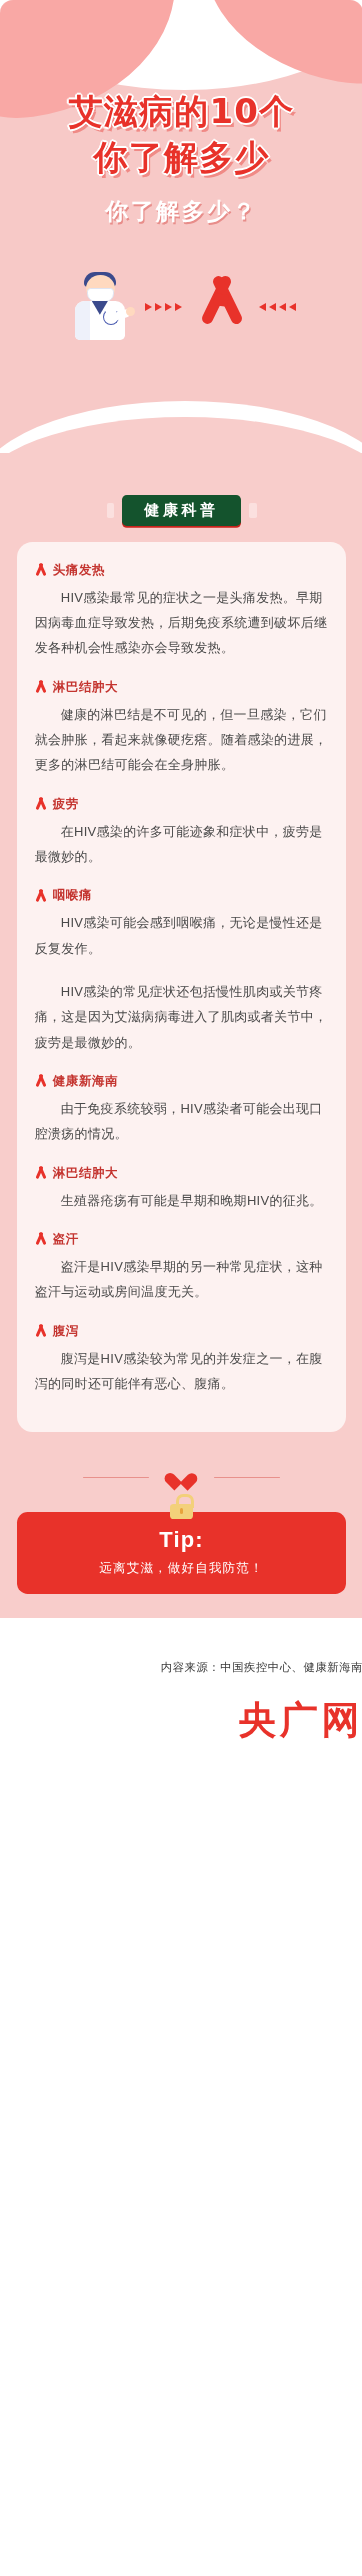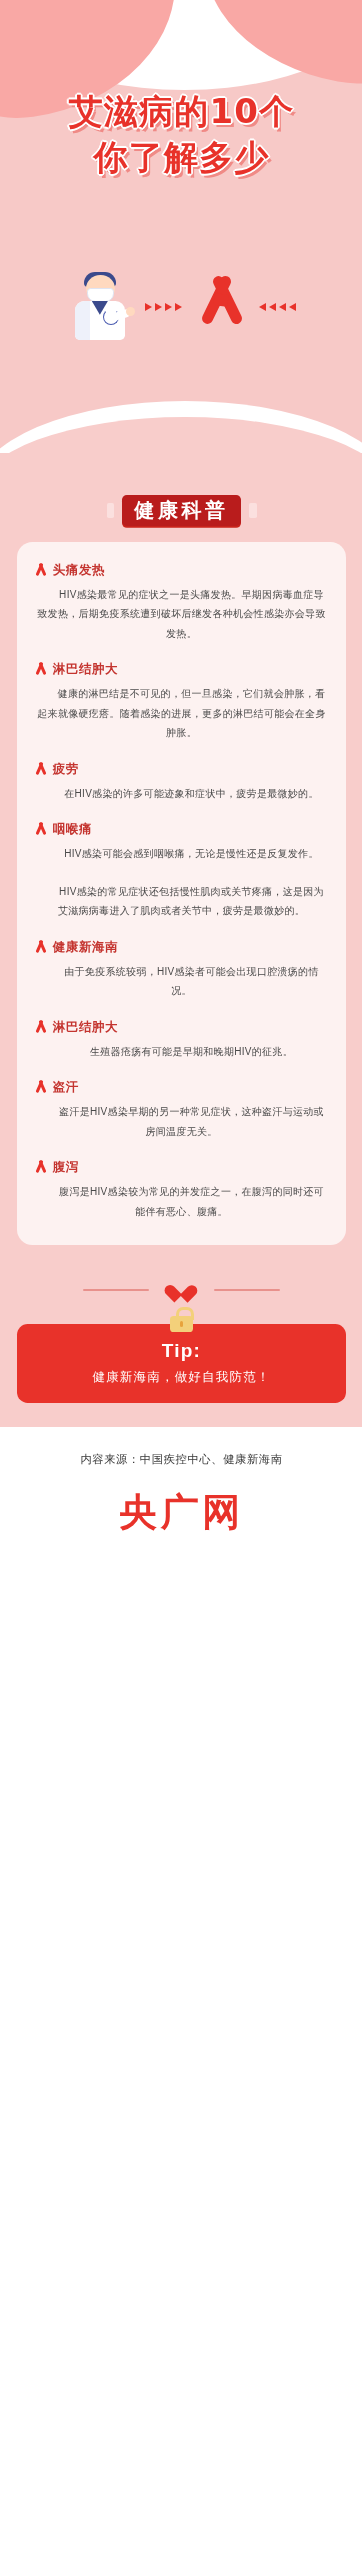--- a/index.html
+++ b/index.html
@@ -8,20 +8,21 @@
     background:#ffffff;
     font-family:"Liberation Sans","DejaVu Sans",sans-serif;
     -webkit-font-smoothing:antialiased;
   }
   .page{
     position:relative;
     width:363px;
     min-height:2576px;
     background:#ffffff;
     overflow:hidden;
+    border-radius:13px;
   }
 
   
   .header{
     position:relative;
     width:363px;
     height:453px;
     background:#f7c9c7;
     overflow:hidden;
   }
@@ -173,25 +174,25 @@
     width:418px;height:78px;
     background:#f8cdcb;
     border-radius:50% 50% 0 0 / 100% 100% 0 0;
   }
 
   .section-tag{
     position:relative;
     margin:0 auto 15.5px auto;
     width:119px;
     height:31px;
-    background:#b91c1c;
+    background:#14532d;
     border-radius:4.8px;
     display:flex;align-items:center;justify-content:center;
     color:#ffffff;
-    font-size:20px;
+    font-size:15px;
     font-weight:bold;
     letter-spacing:3.6px;
     box-shadow:0 1.8px 0 #c9231c;
   }
   .section-tag:before,.section-tag:after{
     content:"";
     position:absolute;top:8.4px;
     width:7.2px;height:14.3px;background:#fbe0df;border-radius:1.8px;
   }
   .section-tag:before{ left:-15.5px; }
@@ -199,21 +200,21 @@
 
   .card{
     position:relative;
     margin:0 16.7px;
     background:#fdf2f1;
     border-radius:15.5px;
     padding:20px 18px 24px 18px;
     box-sizing:border-box;
   }
 
-  .item{ margin-bottom:18px;text-align:center; }
+  .item{ margin-bottom:18px; }
   .item-head{
     display:flex;
     align-items:center;
     gap:6px;
     margin-bottom:6px;
   }
   .mini-ribbon{
     position:relative;
     width:12px;height:16.7px;flex:0 0 12px;
   }
@@ -222,21 +223,21 @@
   }
   .mini-ribbon i.a{ left:3.6px;top:1.2px;transform:rotate(24deg); }
   .mini-ribbon i.b{ left:6.6px;top:1.2px;transform:rotate(-24deg); }
   .item-title{
     font-size:12.5px;
     font-weight:bold;
     color:#c4342f;
     letter-spacing:0.6px;
   }
   .item-text{
-    font-size:10px;
+    font-size:13px;
     line-height:1.95;
     color:#4a4a4a;
     text-indent:2em;
     letter-spacing:0.3px;
   }
 
   
   .tip-area{
     position:relative;
     padding:15.5px 0 0 0;
@@ -277,31 +278,31 @@
   }
 
   .tip-box{
     margin:-8.4px 16.7px 0 16.7px;
     background:#e8322a;
     border-radius:10.7px;
     padding:15.5px 12px 16.7px 12px;
     color:#ffffff;
   }
   .tip-label{
-    font-size:19px;font-weight:bold;letter-spacing:1.2px;margin-bottom:7.2px;
+    font-size:22px;font-weight:bold;letter-spacing:1.2px;margin-bottom:7.2px;
   }
   .tip-text{
     font-size:12.5px;letter-spacing:1.2px;
   }
 
   
   .footer{
     background:#ffffff;
-    text-align:center;
-    padding:25px 0 36px 0;
+    text-align:right;
+    padding:42px 0 36px 0;
   }
   .source{
     font-size:11.3px;
     color:#3a3a3a;
     letter-spacing:0.6px;
     margin-bottom:20px;
   }
   .brand{
     font-size:38px;
     font-weight:bold;
@@ -316,20 +317,21 @@
 <div class="page">
 
   <div class="header">
     <div class="white-top"></div>
     <div class="pink-swoosh"></div>
     <div class="pink-swoosh2"></div>
 
     <div class="title-block">
       <div class="title-line">艾滋病的10个</div>
       <div class="title-line">你了解多少</div>
+      <div class="subtitle">你了解多少？</div>
     </div>
 
     <div class="illus-row">
       <div class="doctor">
         <div class="hair"></div>
         <div class="head"></div>
         <div class="mask"></div>
         <div class="body"></div>
         <div class="coat-l"></div>
         <div class="collar"></div>
@@ -441,21 +443,21 @@
         <div class="item-head">
           <span class="mini-ribbon">
               <i class="a"></i>
               <i class="b"></i>
             </span>
           <span class="item-title">盗汗</span>
         </div>
         <div class="item-text">盗汗是HIV感染早期的另一种常见症状，这种盗汗与运动或房间温度无关。</div>
       </div>
 
-      <div class="item" style="margin-bottom:0;">
+      <div class="item" style="margin-bottom:12px;">
         <div class="item-head">
           <span class="mini-ribbon">
               <i class="a"></i>
               <i class="b"></i>
             </span>
           <span class="item-title">腹泻</span>
         </div>
         <div class="item-text">腹泻是HIV感染较为常见的并发症之一，在腹泻的同时还可能伴有恶心、腹痛。</div>
       </div>
 
@@ -467,21 +469,21 @@
         <span class="hrt"></span>
         <span class="line r"></span>
       </div>
       <div class="lock">
         <span class="shackle"></span>
           <span class="bodyl"></span>
           <span class="keyhole"></span>
       </div>
       <div class="tip-box">
         <div class="tip-label">Tip:</div>
-        <div class="tip-text">健康新海南，做好自我防范！</div>
+        <div class="tip-text">远离艾滋，做好自我防范！</div>
       </div>
     </div>
   </div>
 
   <div class="footer">
     <div class="source">内容来源：中国疾控中心、健康新海南</div>
     <div class="brand">央广网</div>
   </div>
 
 </div>

